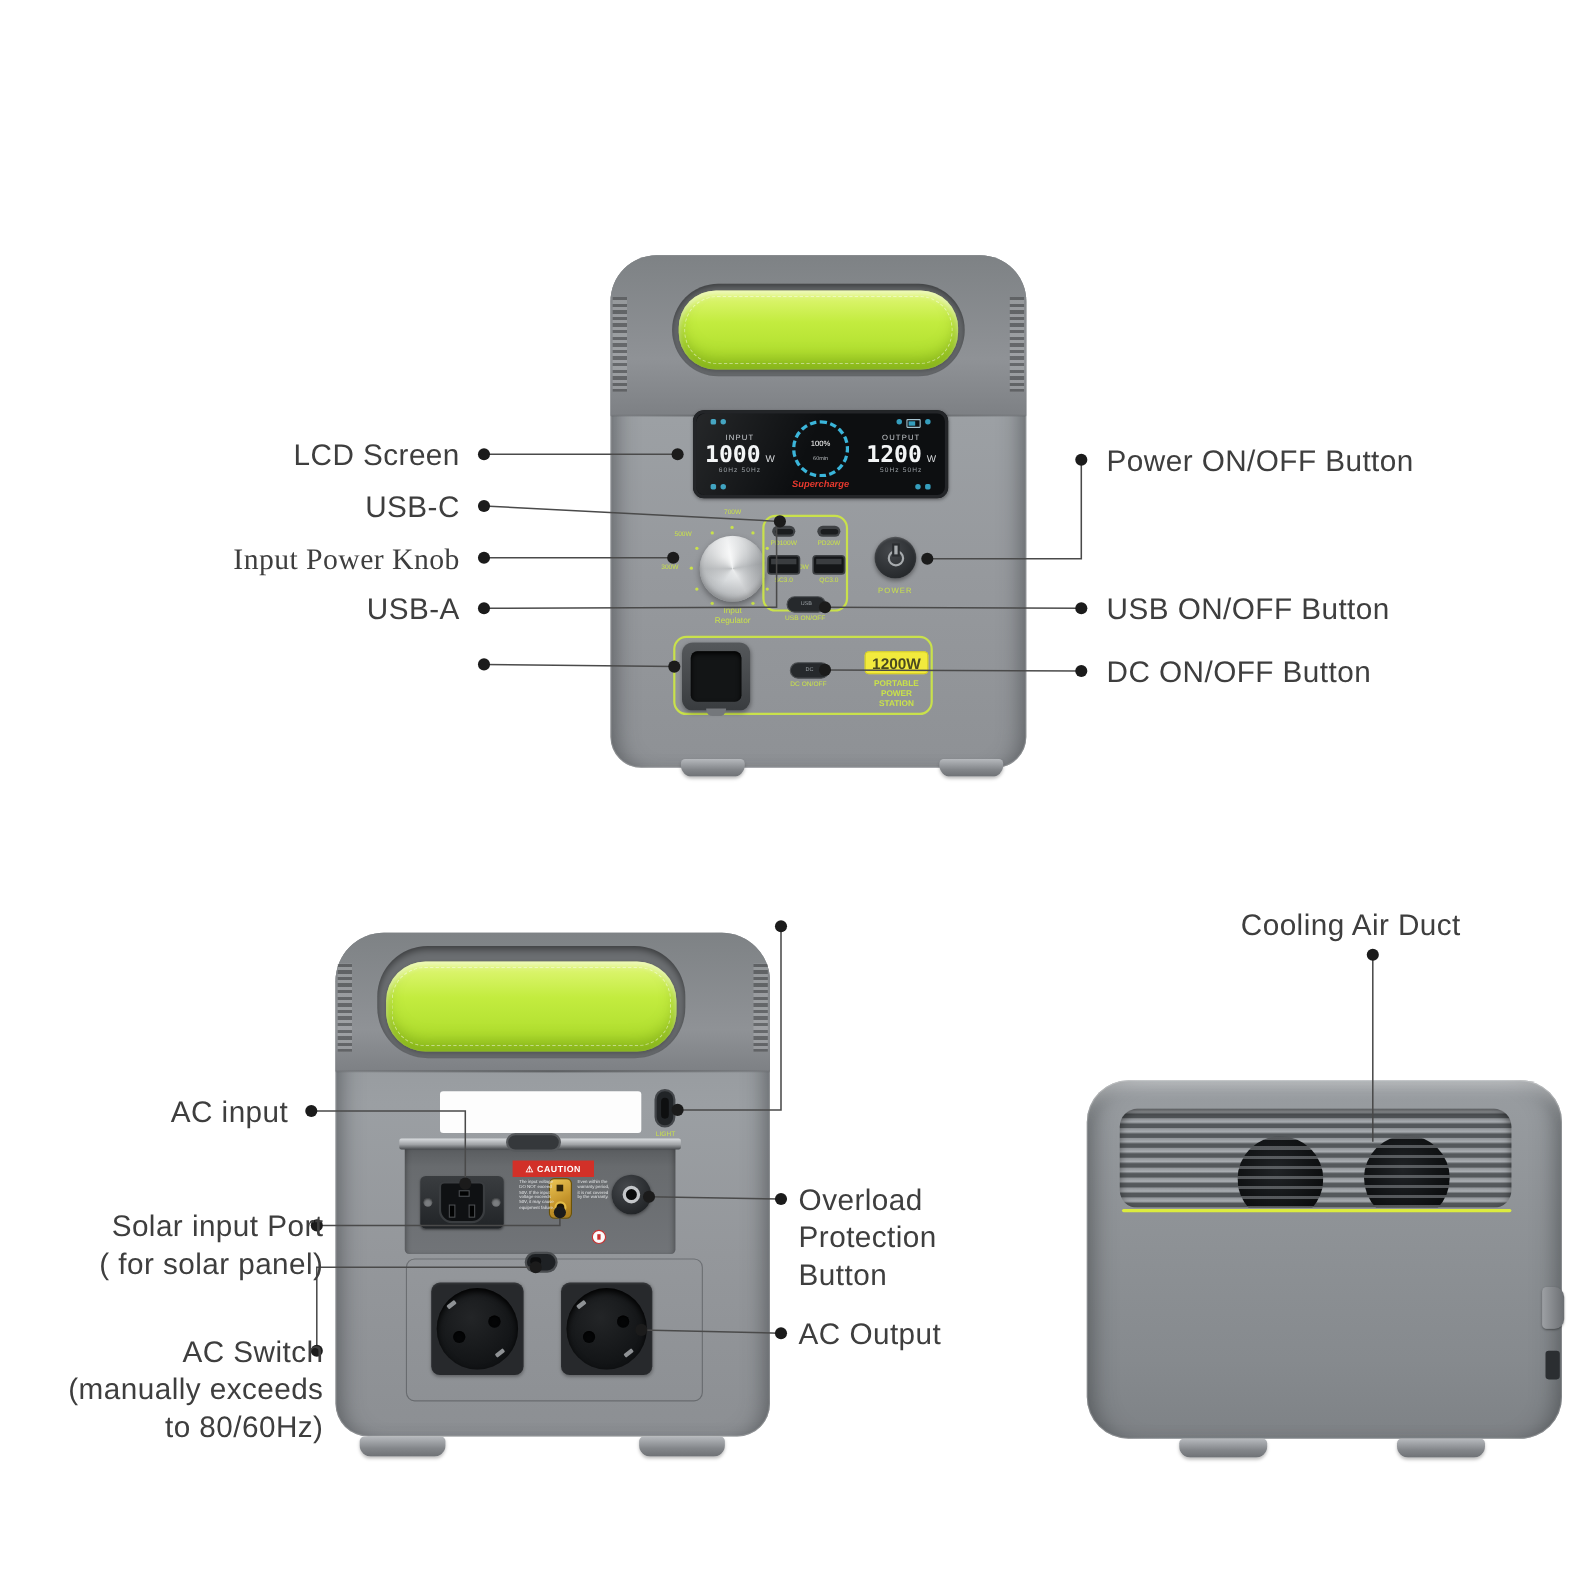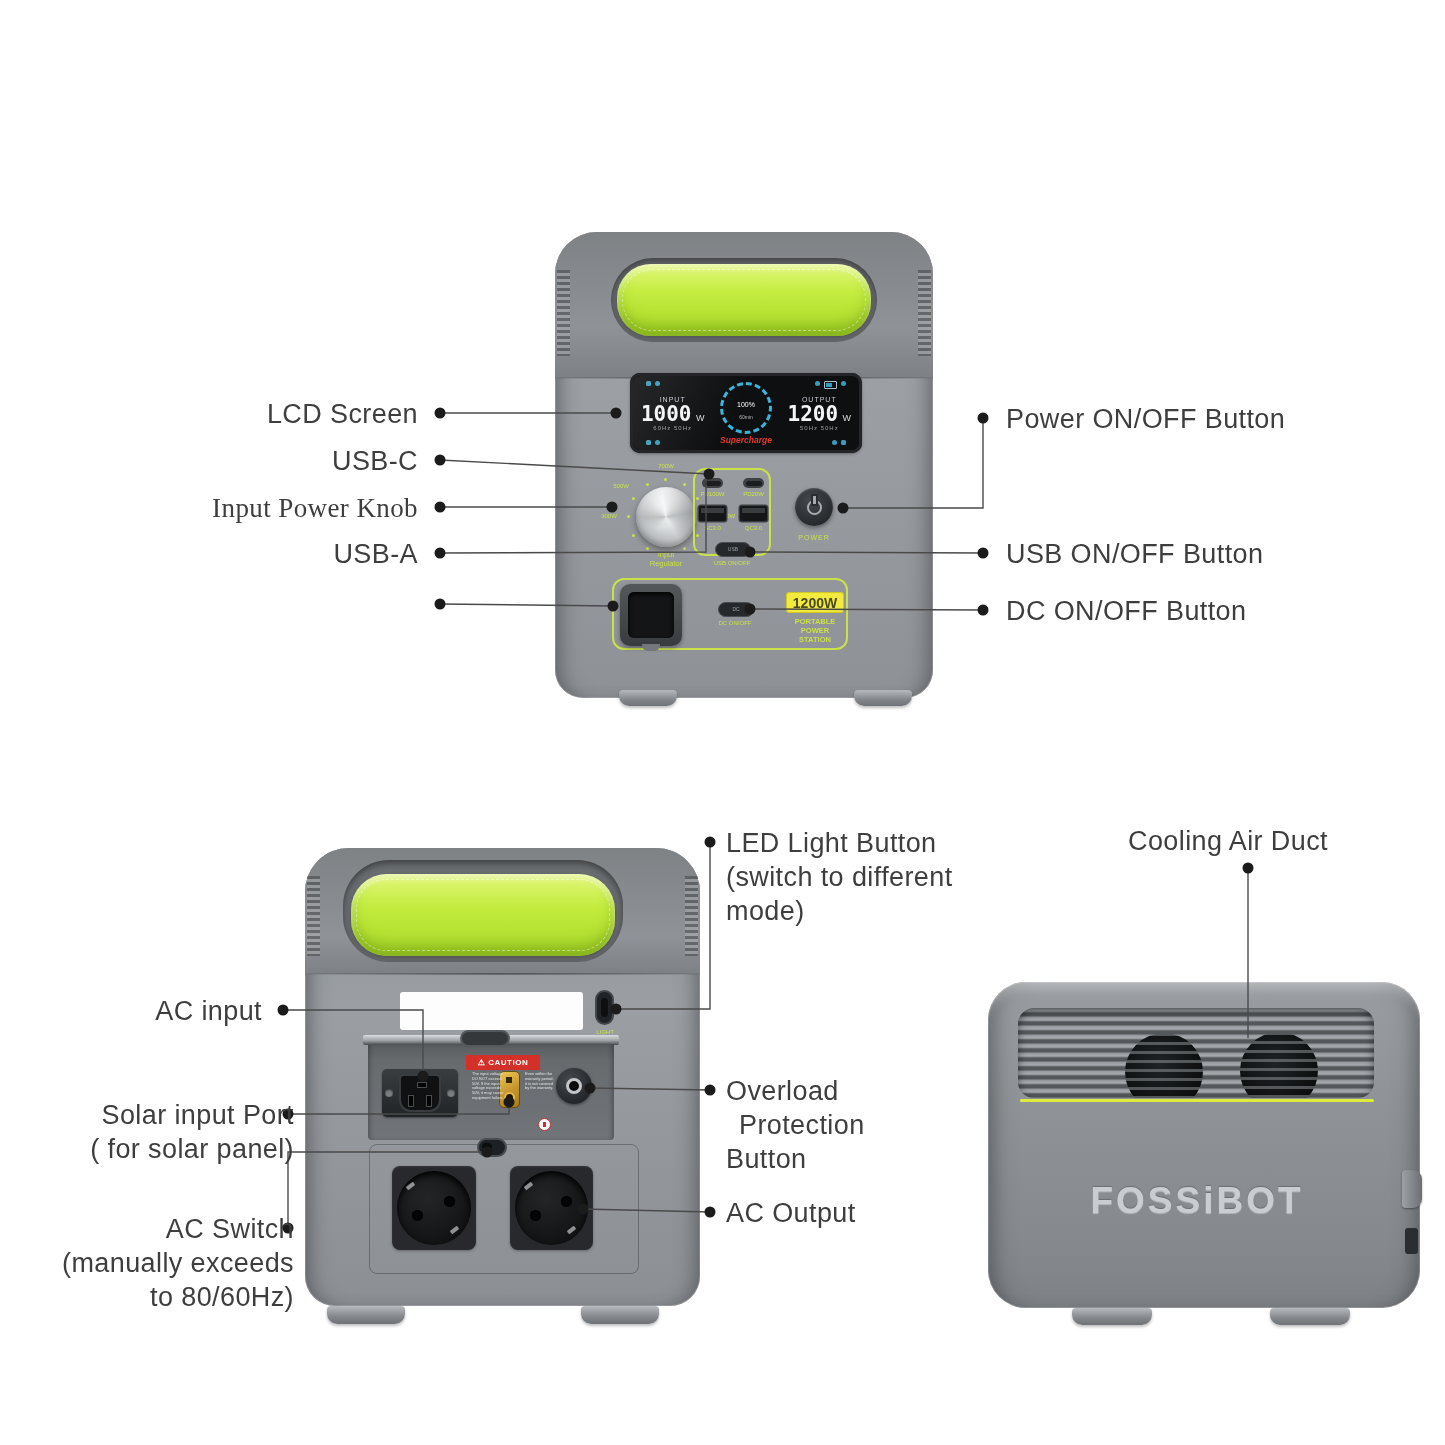--- a/index.html
+++ b/index.html
@@ -403,21 +403,20 @@
     <div class="foot" style="left:276px;top:458px;width:78px;height:18px;"></div>
   </div>
 
   <div class="dev sd">
     <div class="body"></div>
     <div class="vent">
       <div class="fan" style="left:107px;top:25px;"></div>
       <div class="fan" style="left:222px;top:24px;"></div>
     </div>
     <div class="accent-line"></div>
-    <div class="brand">FOSSiBOT</div>
     <div class="side-knob"></div>
     <div class="side-port"></div>
     <div class="foot" style="left:84px;top:326px;width:80px;height:17px;"></div>
     <div class="foot" style="left:282px;top:326px;width:80px;height:17px;"></div>
   </div>
 
   <div class="co r" style="right:1027px;top:397px;">LCD Screen</div>
   <div class="co r" style="right:1027px;top:444px;">USB-C</div>
   <div class="co r" style="right:1027px;top:491px;font-family:Liberation Serif, serif;">Input Power Knob</div>
   <div class="co r" style="right:1027px;top:537px;">USB-A</div>
@@ -430,26 +429,21 @@
   <div class="co r" style="right:1151px;top:1098px;">
     <span style="display:block;">Solar input Port</span>
     <span style="display:block;">( for solar panel)</span>
   </div>
   <div class="co r" style="right:1151px;top:1212px;">
     <span style="display:block;">AC Switch</span>
     <span style="display:block;">(manually exceeds</span>
     <span style="display:block;">to 80/60Hz)</span>
   </div>
 
-  <div class="co" style="left:726px;top:826px;">
-    <span style="display:block;">LED Light Button</span>
-    <span style="display:block;">(switch to different</span>
-    <span style="display:block;">mode)</span>
-  </div>
   <div class="co" style="left:726px;top:1074px;">
     <span style="display:block;">Overload</span>
-    <span style="display:block;margin-left:13px;">Protection</span>
+    <span style="display:block;">Protection</span>
     <span style="display:block;">Button</span>
   </div>
   <div class="co" style="left:726px;top:1196px;">AC Output</div>
   <div class="co" style="left:1128px;top:824px;">Cooling Air Duct</div>
 
 </div>
 
 </body></html>

